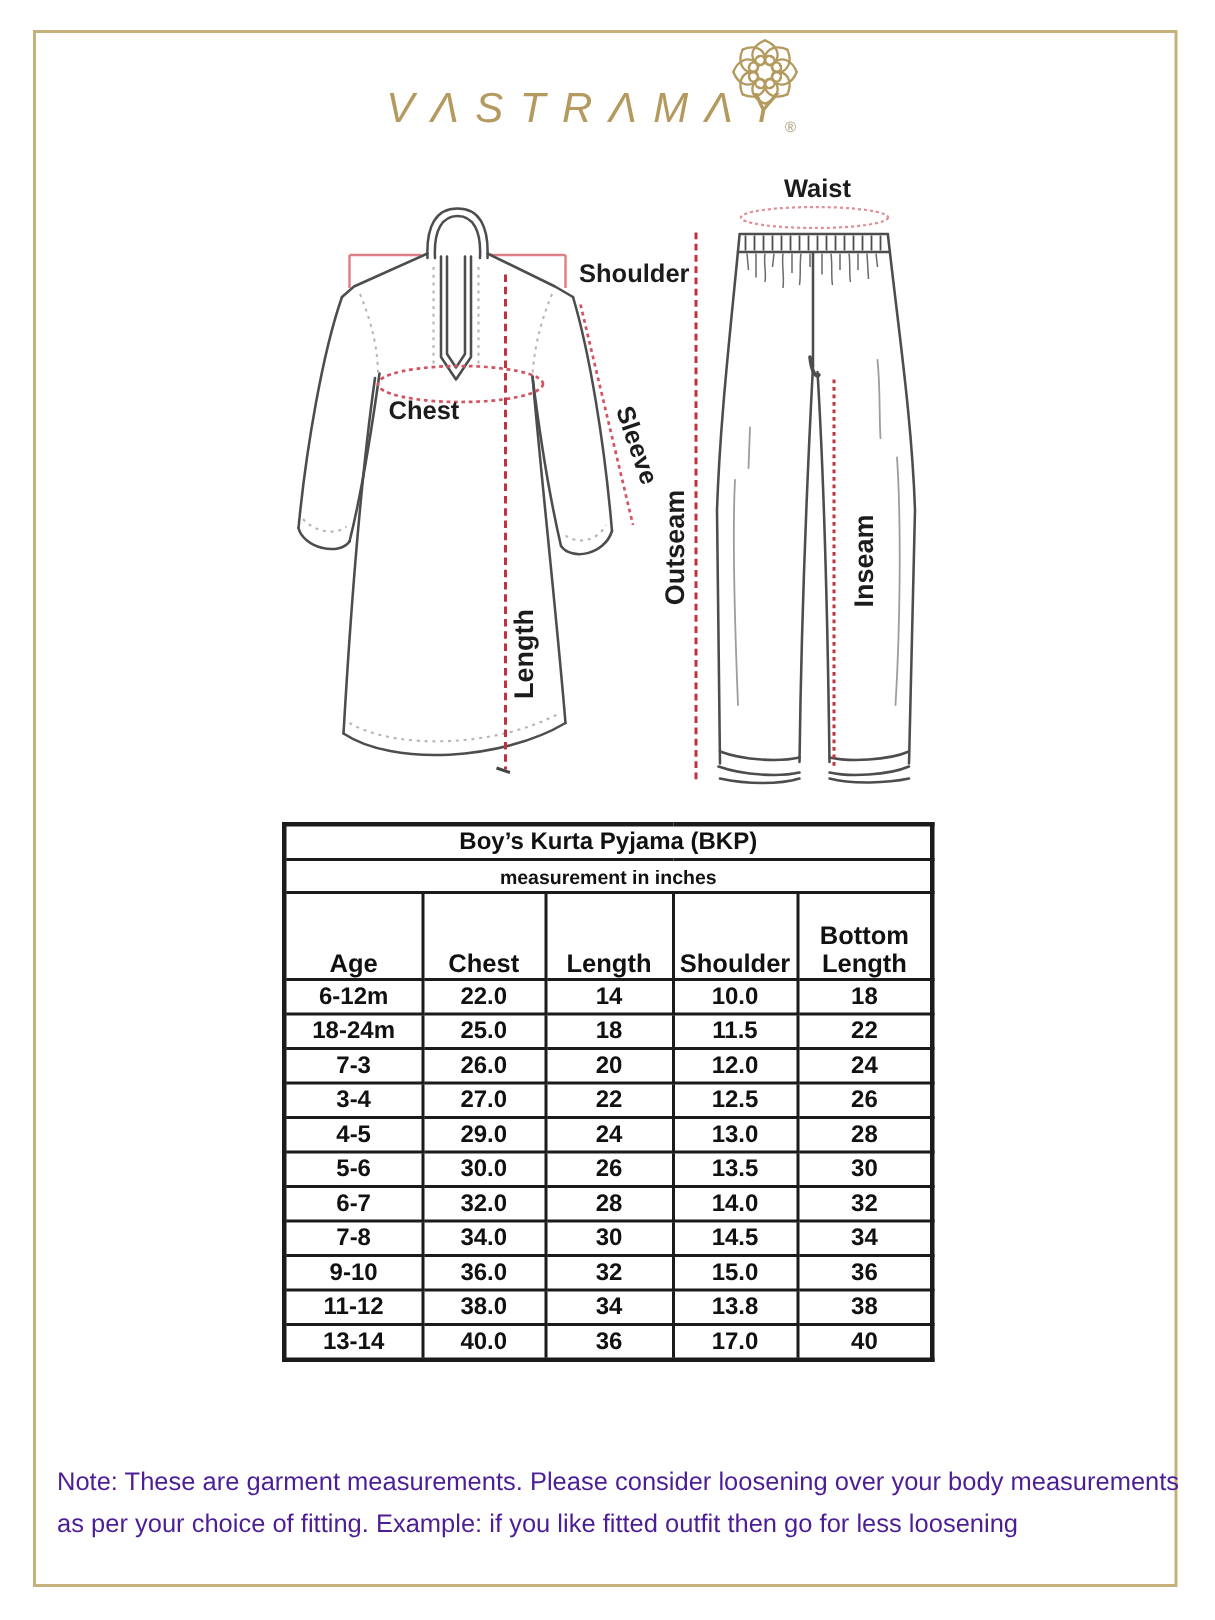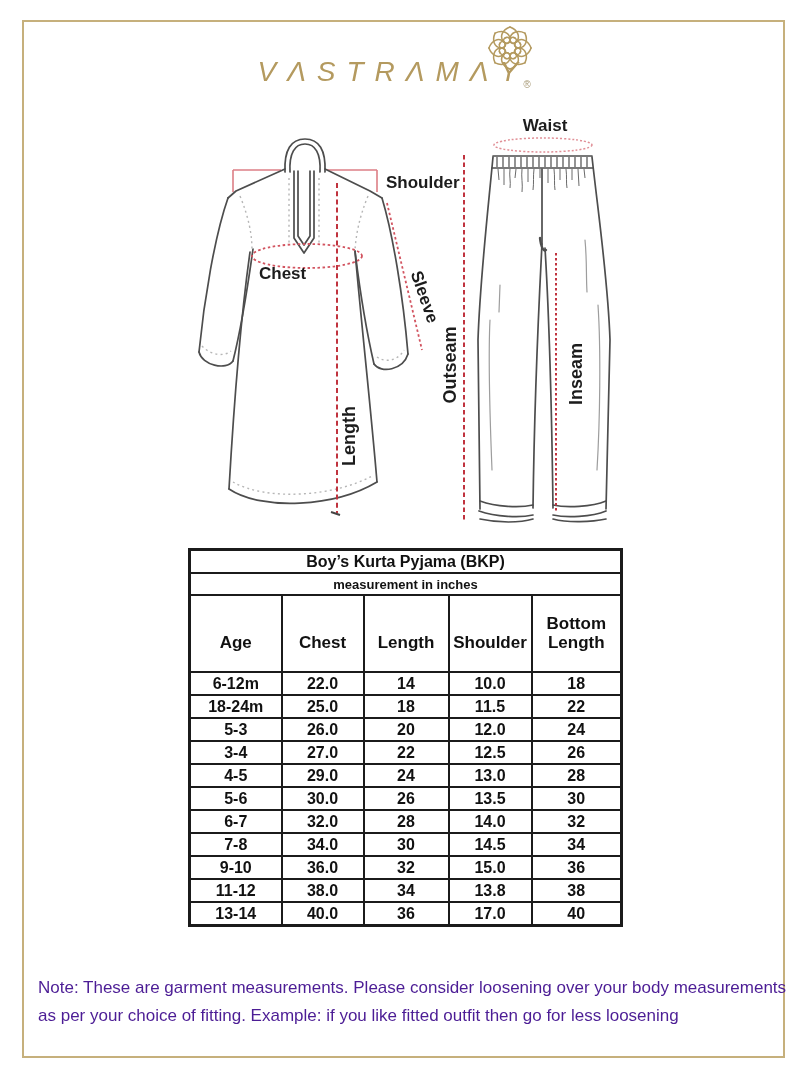--- a/index.html
+++ b/index.html
@@ -16,21 +16,21 @@
   .diagram{position:absolute;left:180px;top:105px;}
   .diagram text{font-family:"Liberation Sans", sans-serif;font-weight:bold;fill:#1c1c1c;}
   .chart{position:absolute;left:188px;top:548px;}
   table.size{border-collapse:collapse;table-layout:fixed;width:432px;height:319px;
              border:3px solid #1b1b1b;}
   table.size td,table.size th{border:2px solid #1b1b1b;text-align:center;
              font-weight:bold;color:#111;padding:0;overflow:hidden;}
   tr.t-title td{font-size:16px;height:21px;}
   tr.t-sub td{font-size:13px;height:20px;}
   tr.t-head th{font-size:17px;height:56px;vertical-align:bottom;
-               padding-bottom:19px;line-height:19px;}
+               padding-bottom:0;line-height:19px;}
   table.size tbody td{font-size:16px;height:21px;}
   col.c-age{width:92px;} col.c-chest{width:82px;} col.c-length{width:85px;}
   col.c-shoulder{width:83px;} col.c-bottom{width:90px;}
   .note{position:absolute;left:38px;top:978px;width:734px;font-size:17px;color:#4c1d95;}
   .note .l1{text-align:left;white-space:nowrap;}
   .note .l2{text-align:left;white-space:nowrap;margin-top:8px;}
 </style>
 </head>
 <body>
 
@@ -175,21 +175,21 @@
           <td>18</td>
         </tr>
         <tr>
           <td>18-24m</td>
           <td>25.0</td>
           <td>18</td>
           <td>11.5</td>
           <td>22</td>
         </tr>
         <tr>
-          <td>5-3</td>
+          <td>7-3</td>
           <td>26.0</td>
           <td>20</td>
           <td>12.0</td>
           <td>24</td>
         </tr>
         <tr>
           <td>3-4</td>
           <td>27.0</td>
           <td>22</td>
           <td>12.5</td>

